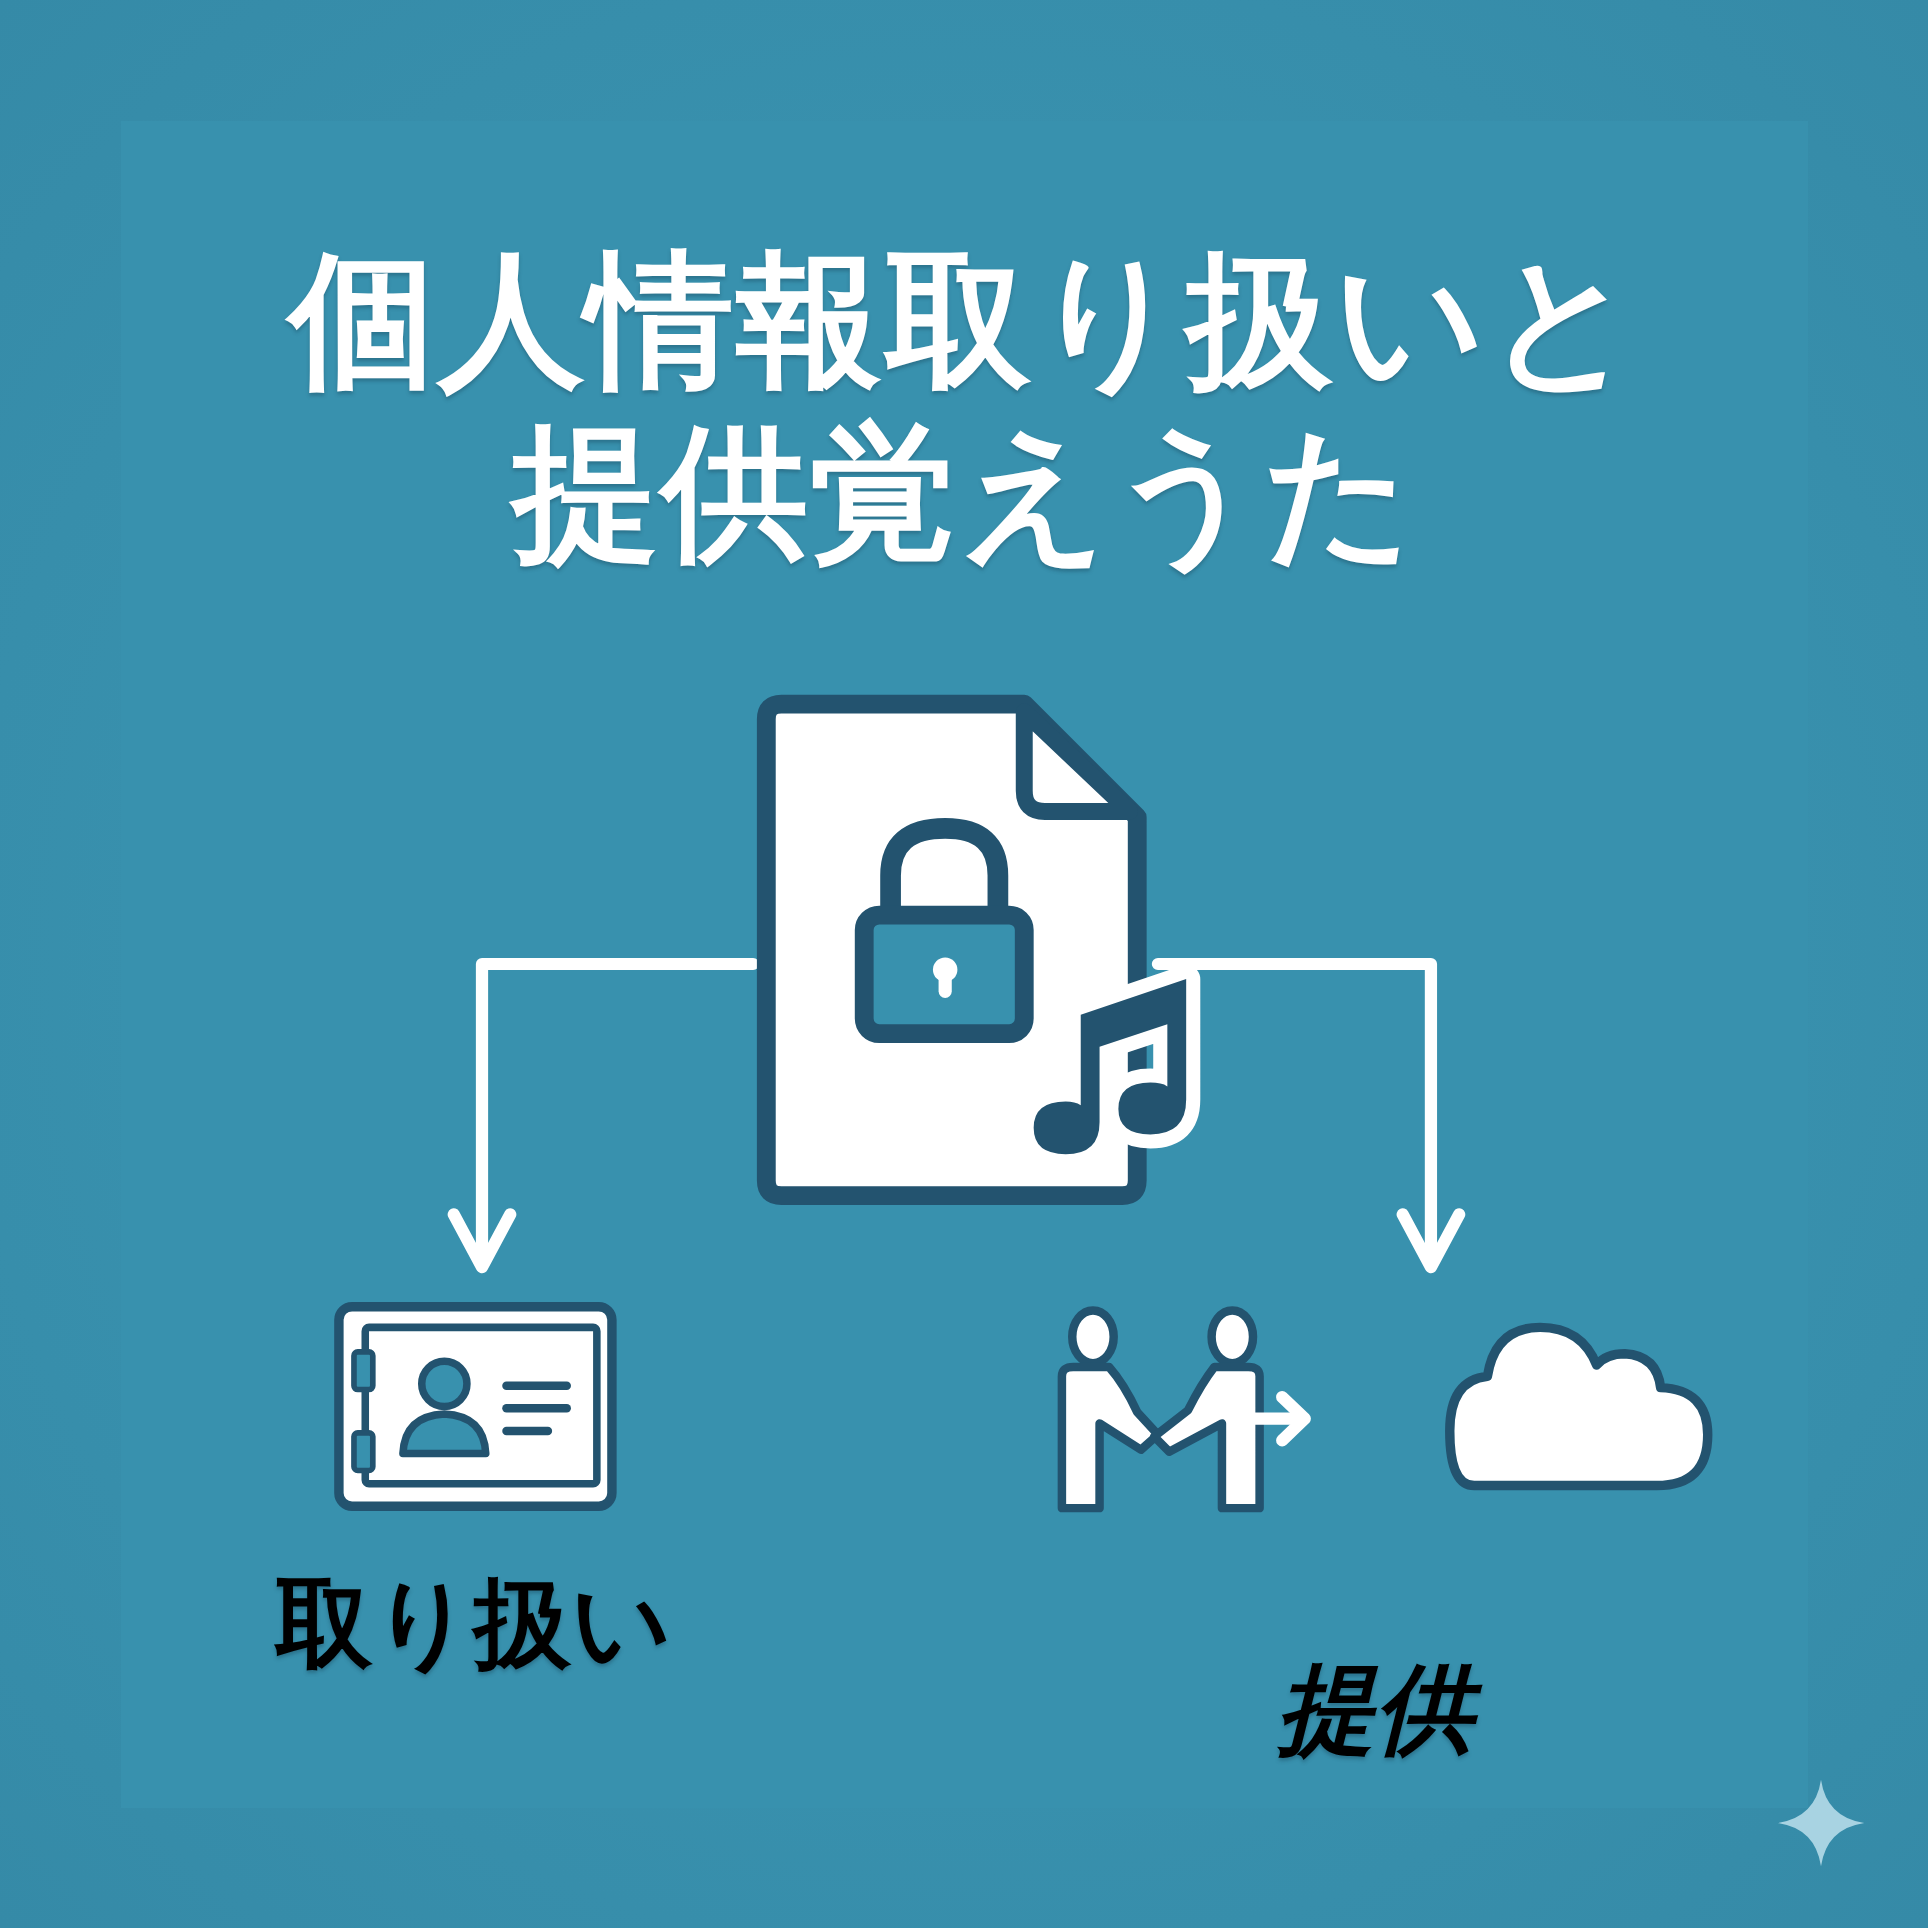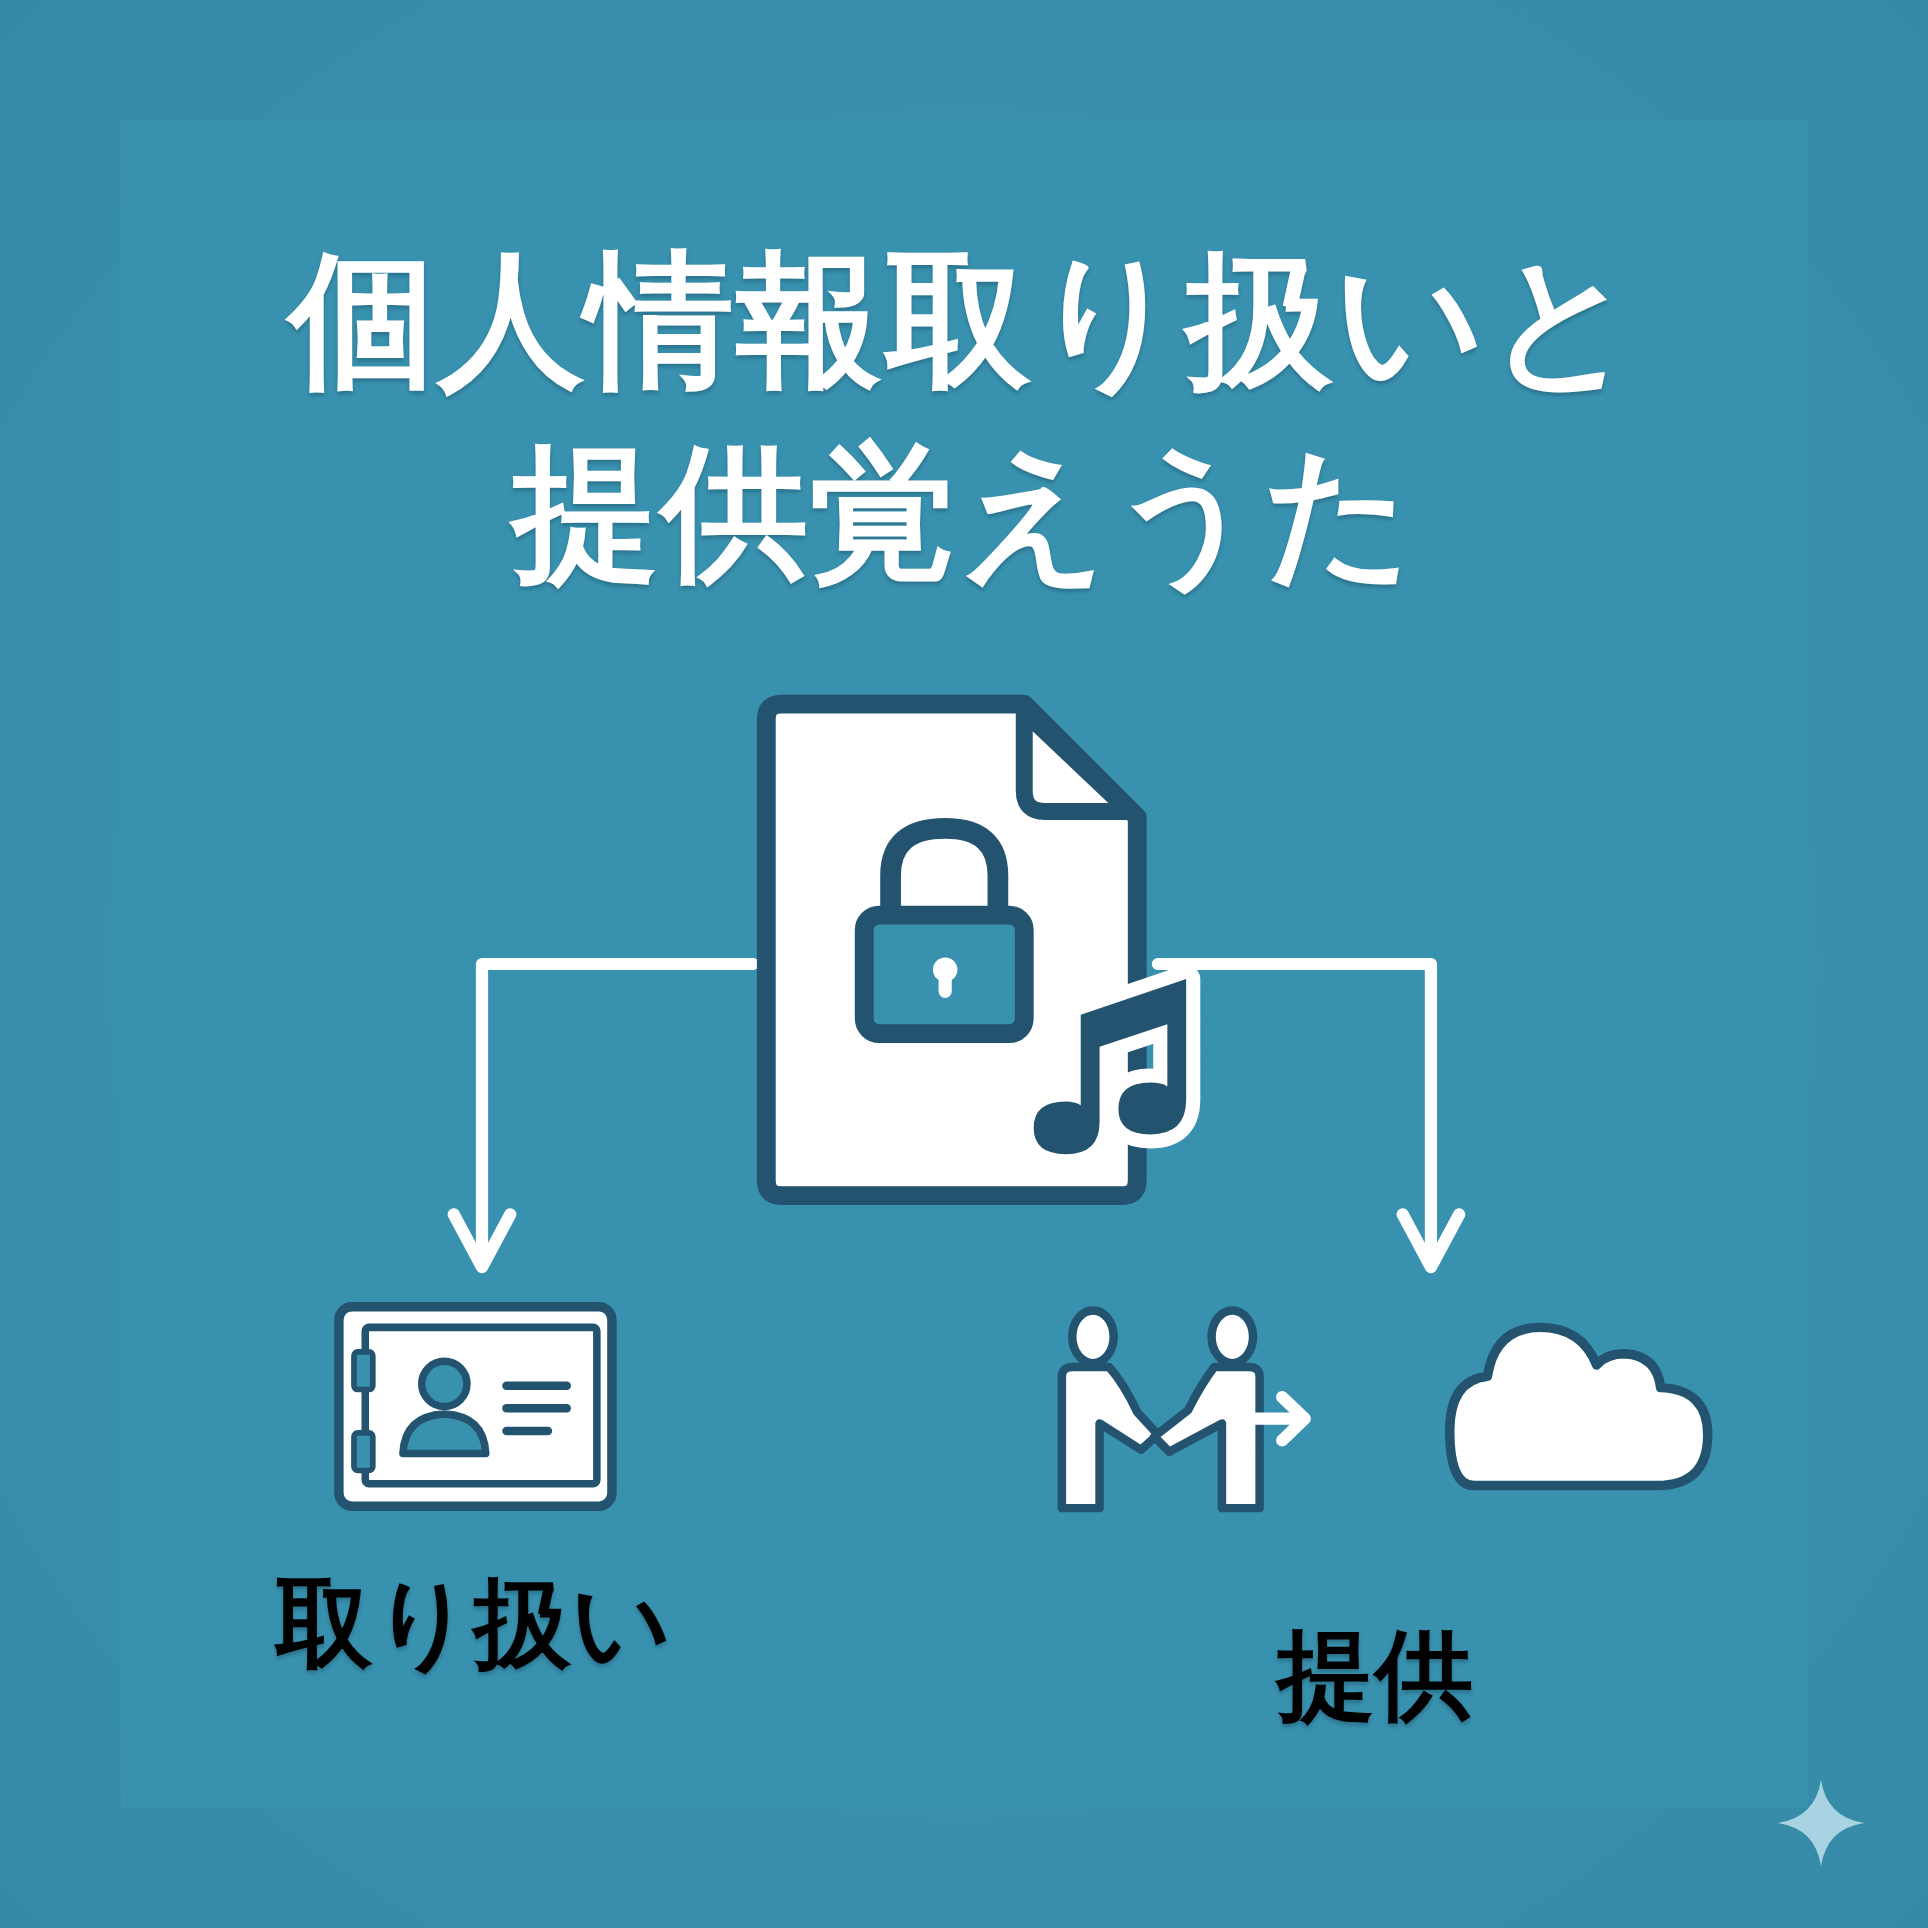--- a/index.html
+++ b/index.html
@@ -18,27 +18,27 @@
     position: absolute; left: 121px; top: 121px; width: 1687px; height: 1687px;
     background: #3891ae;
   }
   .title {
     position: absolute; left: 0; width: 1928px; text-align: center;
     color: #ffffff; font-weight: bold; font-size: 147px; line-height: 1;
     letter-spacing: 1.9px;
     text-shadow: 0 2.8px 3.8px rgba(20,60,80,0.35);
   }
   .title.l1 { top: 247px; }
-  .title.l2 { top: 440px; }
+  .title.l2 { top: 420px; }
   .label {
     position: absolute; color: #000000; font-weight: bold; font-size: 98px;
     line-height: 1; text-shadow: 0 2.8px 3.8px rgba(20,60,80,0.35);
   }
   .label.left { left: 275px; top: 1574px; }
-  .label.right { left: 1277px; top: 1626px; }
+  .label.right { left: 1277px; top: 1660px; font-style: italic; }
   svg.diagram { position: absolute; left: 0; top: 0; }
   .sparkle { position: absolute; left: 1774px; top: 1776px; }
 </style>
 </head>
 <body>
 
 <div class="frame"></div>
 <div class="inner"></div>
 
 <div class="title l1">個人情報取り扱いと</div>

